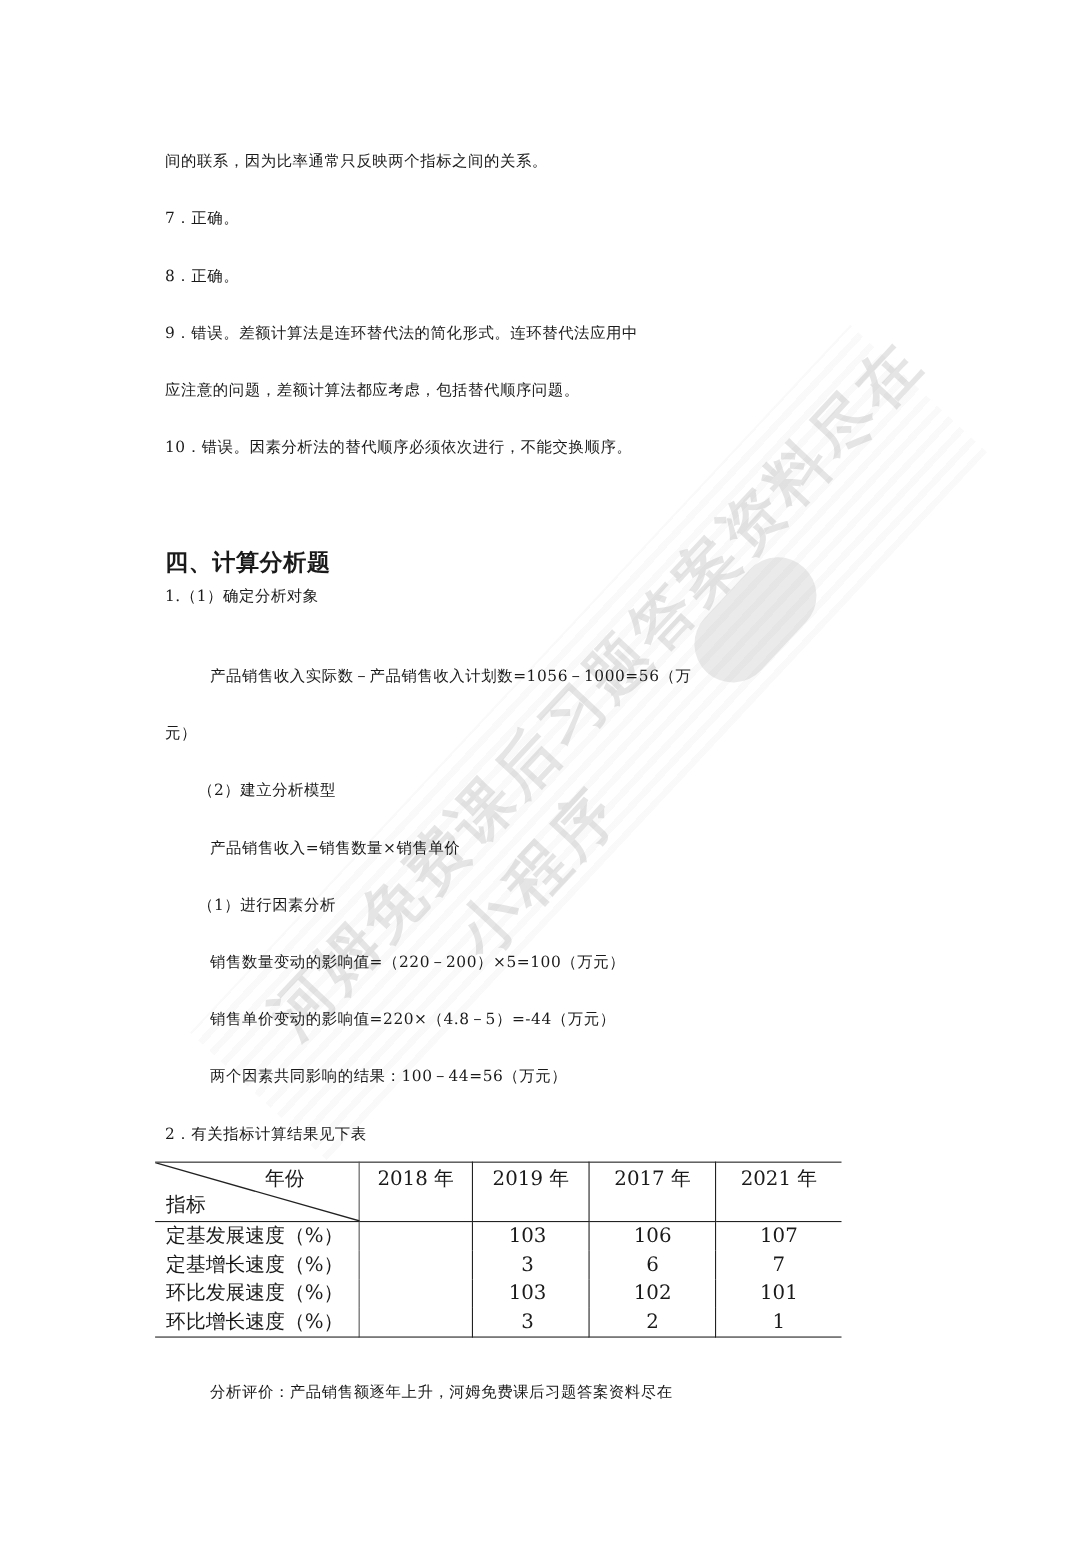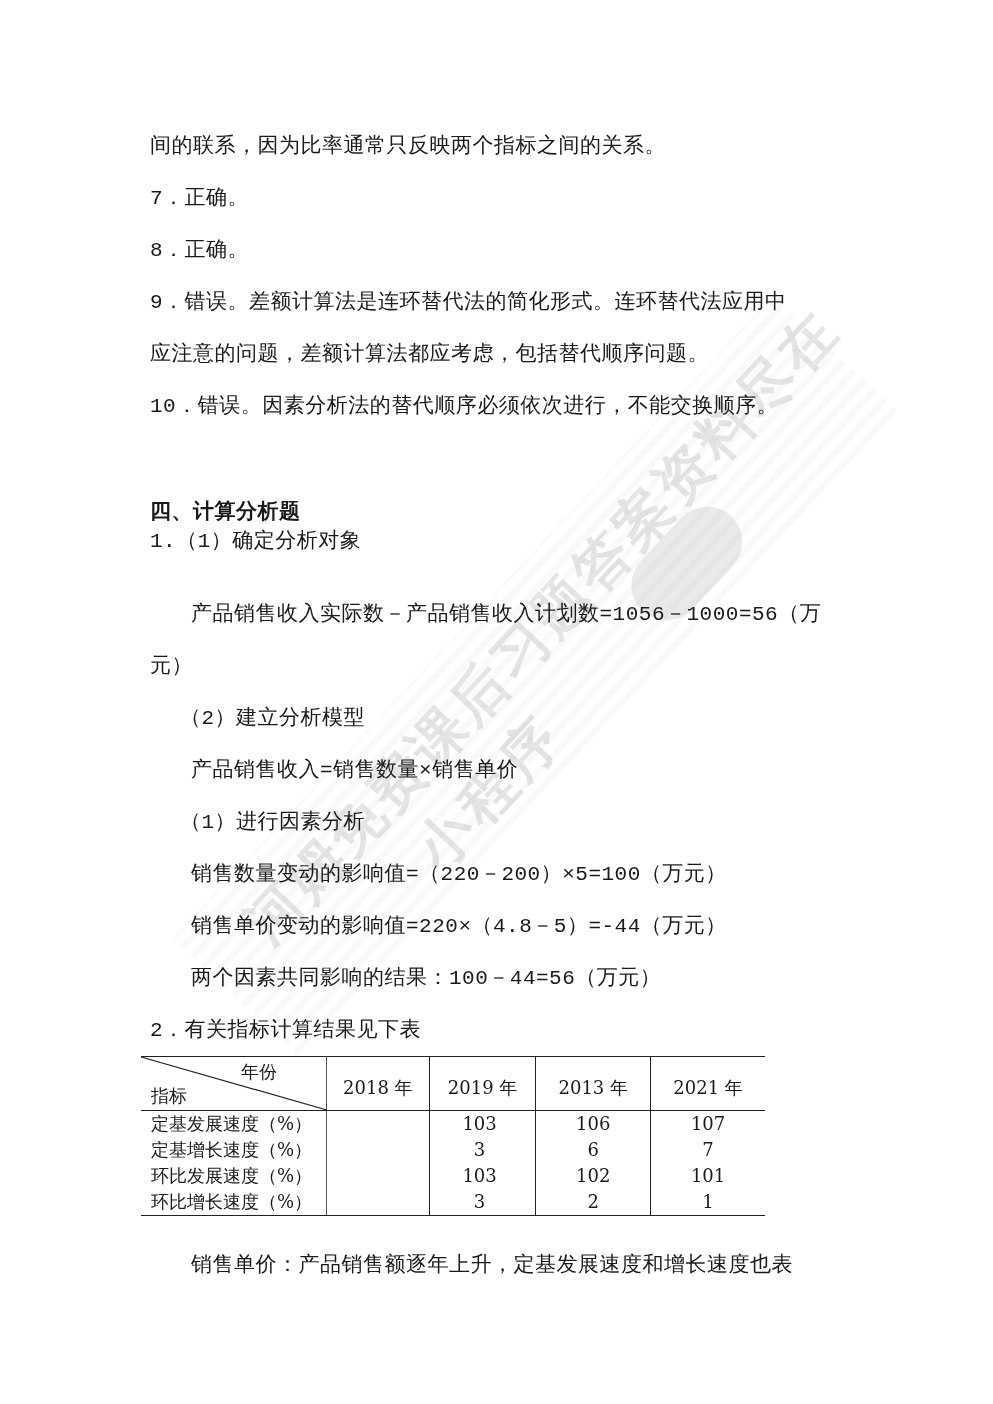--- a/index.html
+++ b/index.html
@@ -8,25 +8,24 @@
     background: #ffffff;
     position: relative;
     overflow: hidden;
     font-family: "DejaVu Serif", "Liberation Serif", serif;
     color: #1a1a1a;
   }
   .page { position: absolute; left: 0; top: 0; width: 993px; height: 1404px; }
   .line {
     position: absolute;
     left: 150px;
-    font-size: 21px;
+    font-size: 14px;
     line-height: 28px;
     white-space: nowrap;
     letter-spacing: 0.5px;
-    font-family: Liberation Mono, monospace;
   }
   .indent1 { left: 191px; }
   .indent-paren { left: 180px; }
   .heading {
     font-family: "DejaVu Sans", "Liberation Sans", sans-serif;
     font-weight: bold;
     font-size: 21px;
   }
 
   
@@ -84,21 +83,21 @@
   .tbl .data-row td { height: 26px; vertical-align: middle; }
   .tbl .data-row.last td { border-bottom: 1.5px solid #222; }
   .tbl .data-row .c0 { text-align: left; padding-left: 10px; }
   .tbl .data-row .c2 { padding-right: 6px; }
   .diag {
     position: relative; height: 53px;
   }
   .diag svg { position: absolute; left: 0; top: 0; }
   .diag .year-lbl { position: absolute; right: 49px; top: 2px; }
   .diag .ind-lbl { position: absolute; left: 10px; top: 26px; }
-  .yr { display: inline-block; padding-top: 2px; margin-top: 16px; }
+  .yr { display: inline-block; padding-top: 2px; }
 </style>
 </head>
 <body>
 
 <div class="page">
 
   <div class="watermark">
     <div class="wm-band"></div>
     <div class="wm-text1">河姆免费课后习题答案资料尽在</div>
     <div class="wm-badge"></div>
@@ -134,21 +133,21 @@
           <div class="diag">
             <svg width="186" height="53">
               <line x1="0" y1="0" x2="186" y2="53" stroke="#222" stroke-width="1.2"></line>
             </svg>
             <span class="year-lbl">年份</span>
             <span class="ind-lbl">指标</span>
           </div>
         </td>
         <td class="c1"><span class="yr">2018 年</span></td>
         <td class="c2"><span class="yr">2019 年</span></td>
-        <td class="c3"><span class="yr">2013 年</span></td>
+        <td class="c3"><span class="yr">2017 年</span></td>
         <td class="c4"><span class="yr">2021 年</span></td>
       </tr>
       <tr class="data-row">
         <td class="c0">定基发展速度（%）</td>
         <td class="c1"></td>
         <td class="c2">103</td>
         <td class="c3">106</td>
         <td class="c4">107</td>
       </tr>
       <tr class="data-row">
@@ -168,15 +167,15 @@
       <tr class="data-row last">
         <td class="c0">环比增长速度（%）</td>
         <td class="c1"></td>
         <td class="c2">3</td>
         <td class="c3">2</td>
         <td class="c4">1</td>
       </tr>
     </tbody>
       </table>
 
-    <div class="line indent1" style="top:1252px">销售单价：产品销售额逐年上升，定基发展速度和增长速度也表</div>
+    <div class="line indent1" style="top:1252px">分析评价：产品销售额逐年上升，河姆免费课后习题答案资料尽在</div>
   </div>
 </div>
 
 </body></html>

